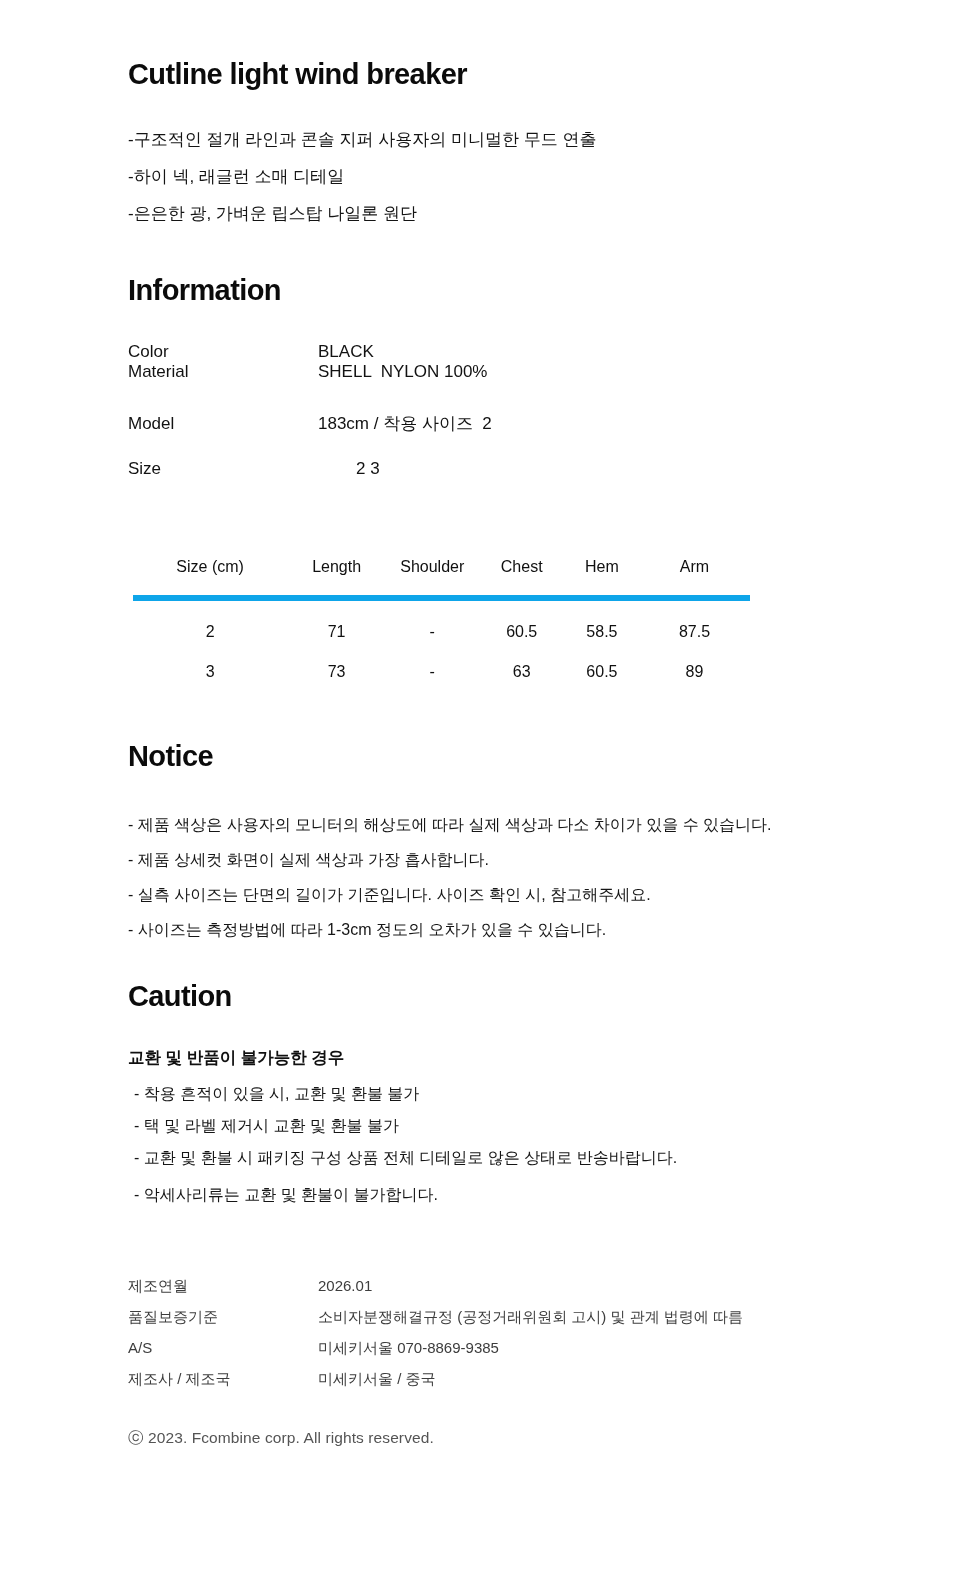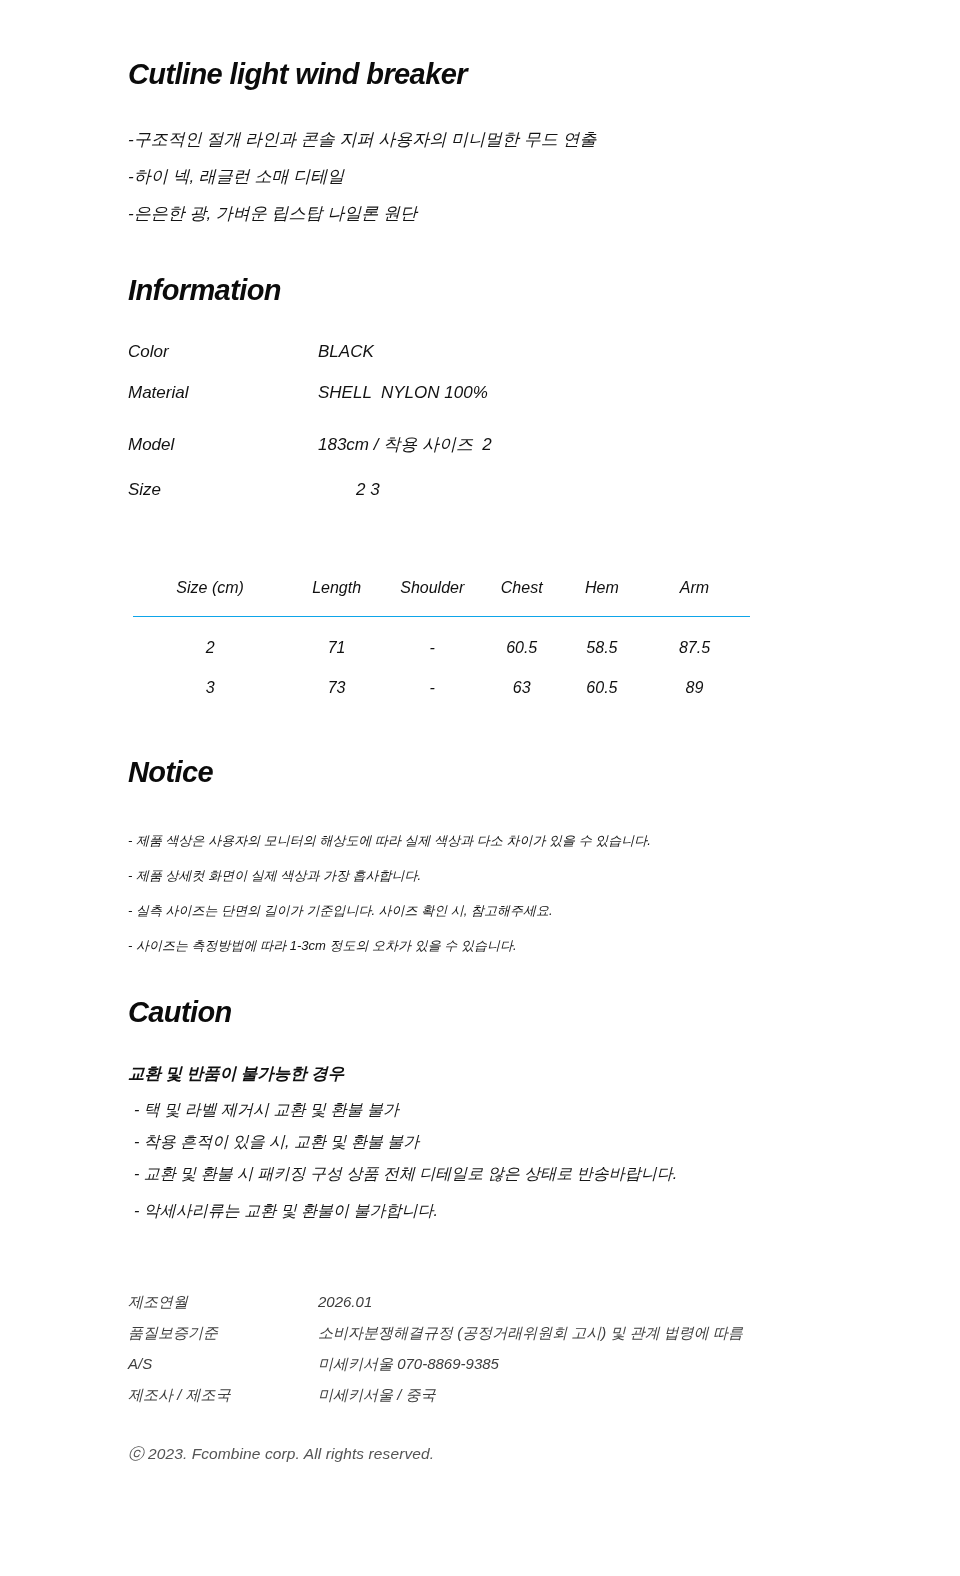--- a/index.html
+++ b/index.html
@@ -5,21 +5,21 @@
   * { box-sizing: border-box; margin: 0; padding: 0; }
   html, body { background: #ffffff; }
   body {
     width: 960px;
     height: 1576px;
     margin: 0 auto;
     font-family: "Liberation Sans", "DejaVu Sans", sans-serif;
     color: #111111;
     overflow: hidden;
   }
-  .page { padding: 57px 100px 0 128px; font-style: italic; }
+  .page { padding: 57px 100px 0 128px; }
 
   .section-heading {
     font-size: 29px;
     font-weight: 700;
     letter-spacing: -0.6px;
     line-height: 34px;
     color: #0b0b0b;
   }
 
   
@@ -27,50 +27,50 @@
   .feature-line {
     font-size: 17px;
     line-height: 37px;
     color: #141414;
   }
 
   
   .info-heading { margin-top: 41px; }
   .info-rows { margin-top: 35px; }
   .info-row { display: flex; line-height: 20px; }
-  .info-row + .info-row { margin-top: 21px; }
+  .info-row + .info-row { }
   .info-row.gap-lg { margin-top: 32px; }
   .info-row.gap-md { margin-top: 25px; gap: 38px; }
   .info-label { width: 190px; flex: 0 0 190px; font-size: 17px; color: #121212; }
   .info-value { font-size: 17px; color: #121212; white-space: pre-wrap; }
 
   
   .size-table-wrap { margin-top: 78px; margin-left: 5px; }
   table.size-table { width: 617px; border-collapse: collapse; table-layout: fixed; }
   .size-table th {
     font-weight: 400;
     font-size: 16px;
     text-align: center;
     padding: 0 0 18px 0;
     color: #101010;
     line-height: 20px;
   }
-  .size-table thead tr { border-bottom: 1px solid #0ea5e9; }
+  .size-table thead tr { border-bottom: 6px solid #0ea5e9; }
   .size-table td {
     font-size: 16px;
     text-align: center;
     padding-top: 21px;
     color: #101010;
     line-height: 19px;
   }
 
   
   .notice-heading { margin-top: 58px; }
   .notice-list { margin-top: 34px; }
-  .notice-line { font-size: 13px; line-height: 35px; color: #161616; }
+  .notice-line { font-size: 16px; line-height: 35px; color: #161616; }
 
   
   .caution-heading { margin-top: 32px; }
   .caution-subheading {
     margin-top: 34px;
     font-size: 16.5px;
     font-weight: 700;
     line-height: 20px;
     color: #101010;
   }
@@ -173,22 +173,22 @@
     <div class="notice-line">- 제품 상세컷 화면이 실제 색상과 가장 흡사합니다.</div>
     <div class="notice-line">- 실측 사이즈는 단면의 길이가 기준입니다. 사이즈 확인 시, 참고해주세요.</div>
     <div class="notice-line">- 사이즈는 측정방법에 따라 1-3cm 정도의 오차가 있을 수 있습니다.</div>
   </div>
 
   <h2 class="section-heading caution-heading">Caution</h2>
 
   <div class="caution-subheading">교환 및 반품이 불가능한 경우</div>
 
   <div class="caution-list">
+    <div class="caution-line">- 착용 흔적이 있을 시, 교환 및 환불 불가</div>
     <div class="caution-line">- 택 및 라벨 제거시 교환 및 환불 불가</div>
-    <div class="caution-line">- 착용 흔적이 있을 시, 교환 및 환불 불가</div>
     <div class="caution-line">- 교환 및 환불 시 패키징 구성 상품 전체 디테일로 않은 상태로 반송바랍니다.</div>
     <div class="caution-line">- 악세사리류는 교환 및 환불이 불가합니다.</div>
   </div>
 
   <div class="meta-rows">
     <div class="meta-row">
       <div class="meta-label">제조연월</div>
       <div class="meta-value">2026.01</div>
     </div>
     <div class="meta-row">

